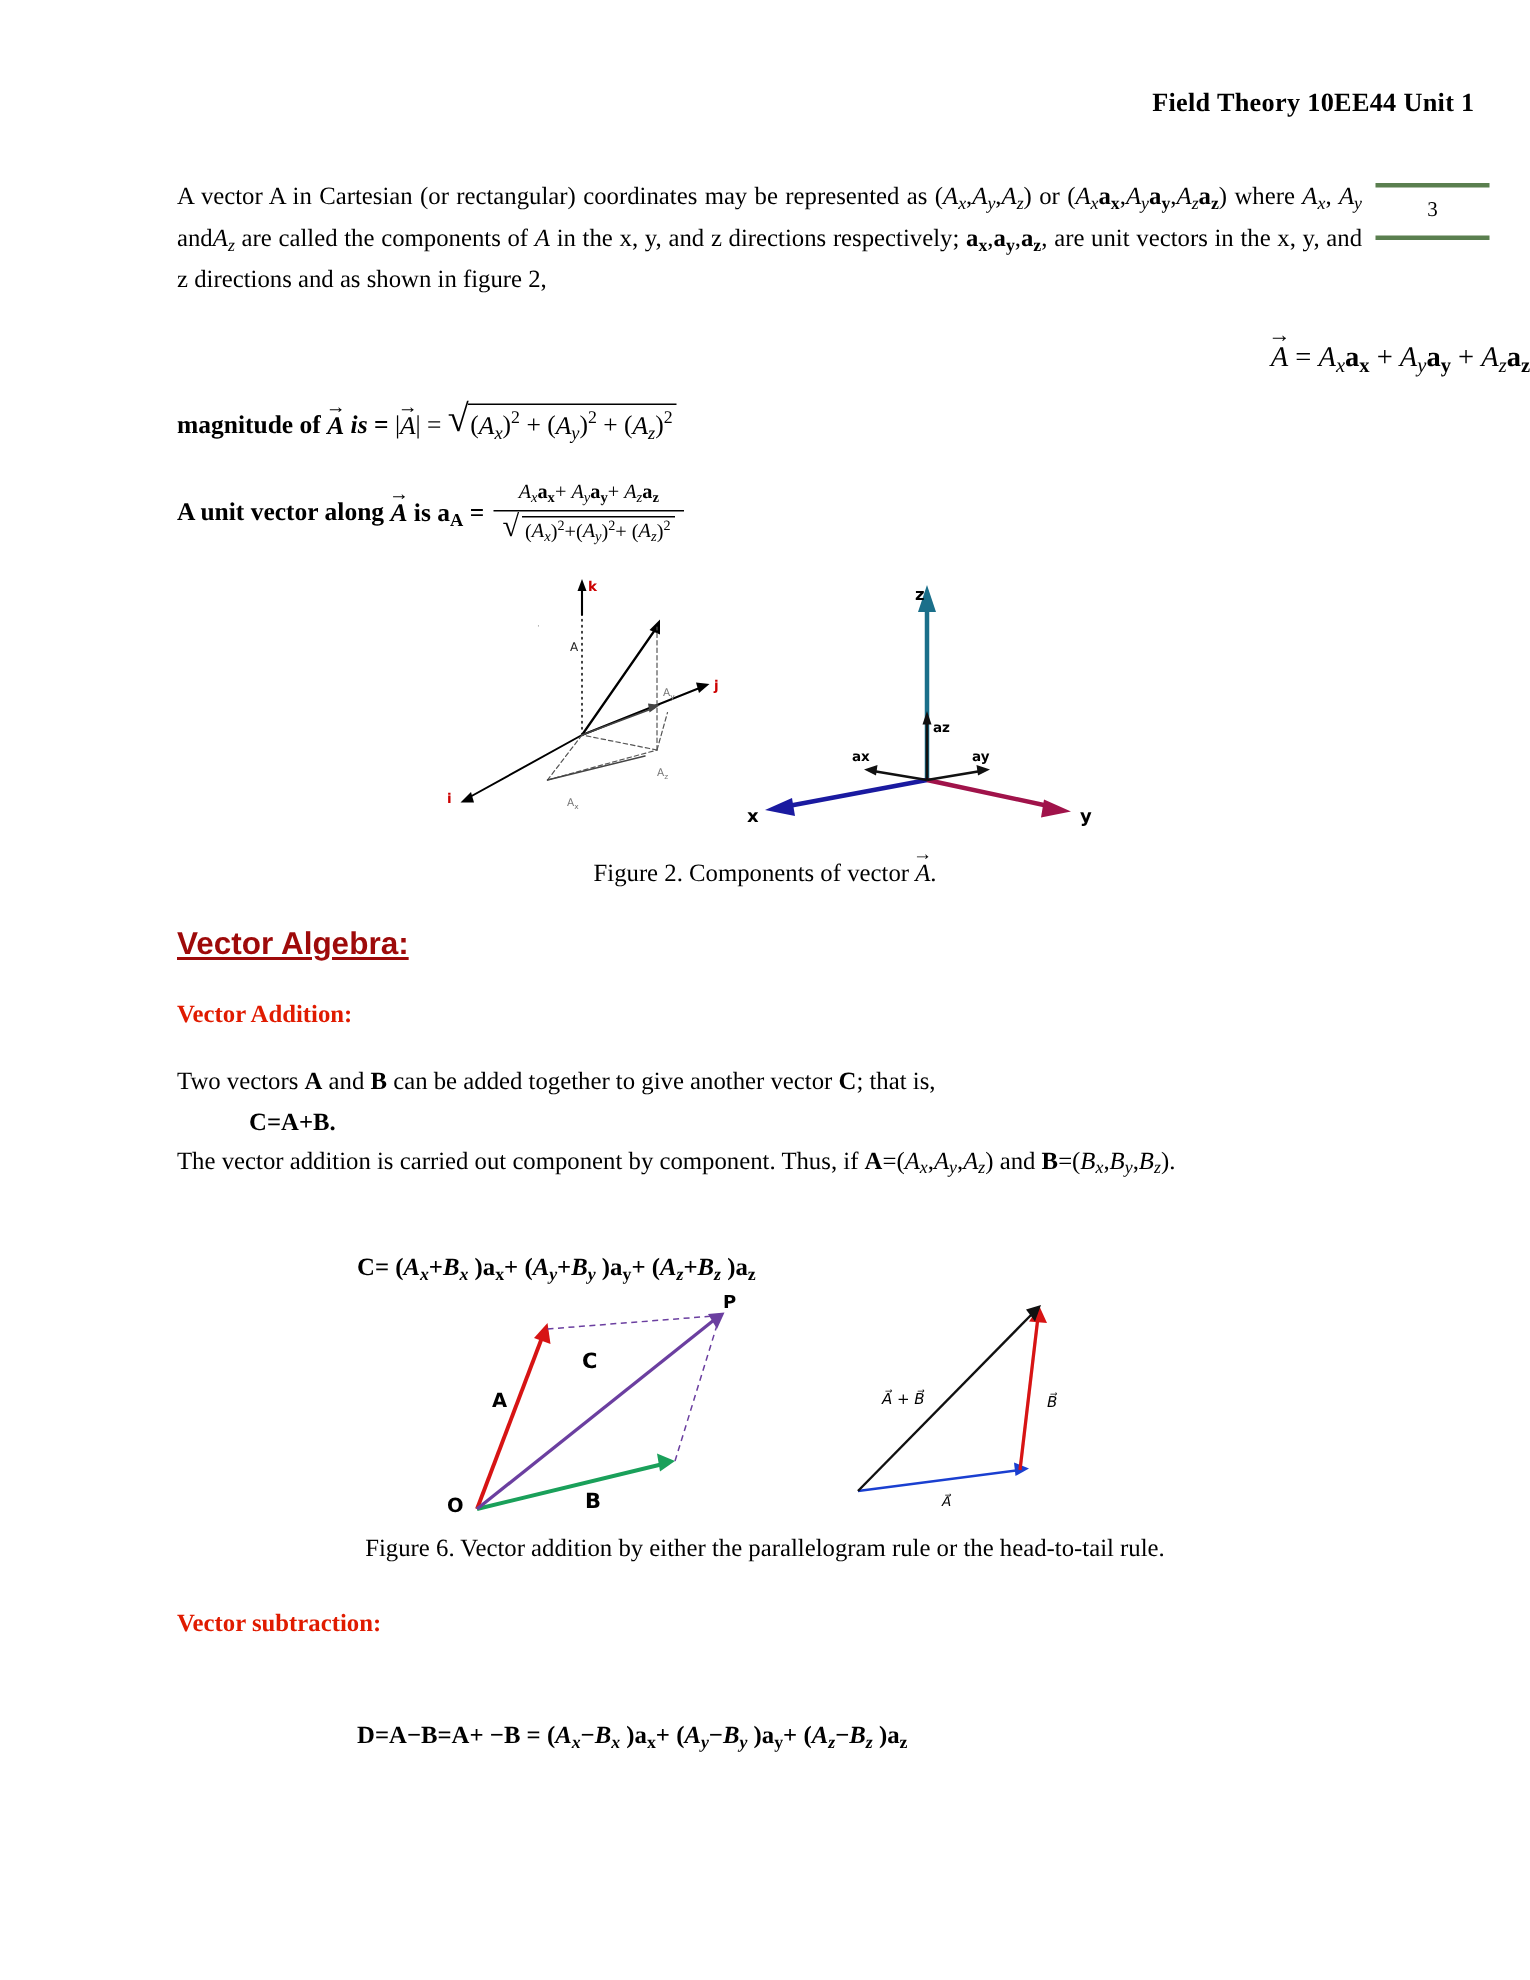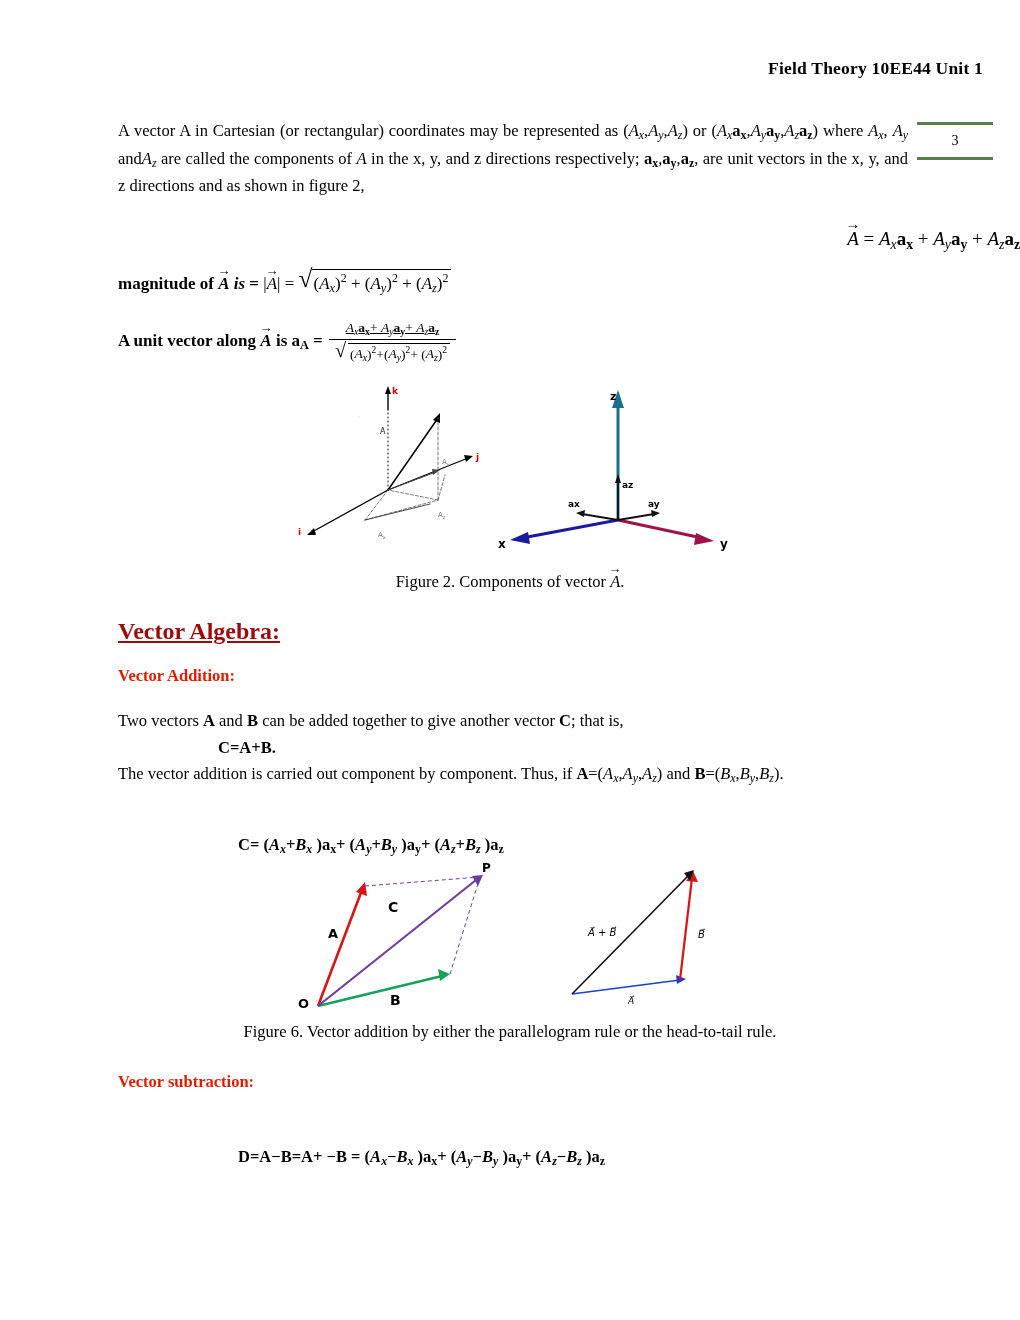--- a/index.html
+++ b/index.html
@@ -92,21 +92,21 @@
     line-height: 1;
   }
   .frac {
     display: inline-block;
     vertical-align: middle;
     text-align: center;
     font-size: 13.5px;
     line-height: 1.25;
     margin: 0 2px;
   }
-  .frac .num { padding: 0 6px 1px 6px; border-bottom: 1.2px solid #000; display:block;text-decoration:underline;}
+  .frac .num { padding: 0 6px 1px 6px; border-bottom: 1.2px solid #000; display:block;}
   .frac .den { padding: 2px 6px 0 6px; display:block;}
   .radical {
     display: inline-block;
     position: relative;
     padding-left: 13px;
     padding-top: 1px;
   }
   .radical::before {
     content: "\221A";
     position: absolute;
@@ -124,41 +124,41 @@
     position: absolute;
     left: 0; width: 1020px;
     text-align: center;
     font-size: 16.5px;
   }
   .cap2 { top: 572px; }
   .cap3 { top: 1022px; }
   .section-head {
     position: absolute;
     left: 118px;
-    font-family: Liberation Serif, serif;
-    font-weight: bold;
-    font-size: 24px;
+    font-family: Liberation Sans, sans-serif;
+    font-weight: bold;
+    font-size: 21px;
     color: #9e0a0a;
     text-decoration: underline;
   }
   .sh-vector-algebra { top: 618px; }
   .subhead {
     position: absolute;
     left: 118px;
     font-weight: bold;
     font-size: 16.5px;
     color: #e01b00;
   }
   .sh-add { top: 666px; }
   .sh-sub { top: 1072px; }
   .p2 { top: 708px; }
   .p3 { top: 1115px; }
   .indent-eq {
     display: block;
-    margin-left: 100px;
+    margin-left: 48px;
     font-weight: bold;
   }
   .eq-indent {
     position: absolute;
     left: 238px;
     font-size: 16.5px;
     font-weight: bold;
     text-align: right;
   }
   .eqC { top: 835px; }

